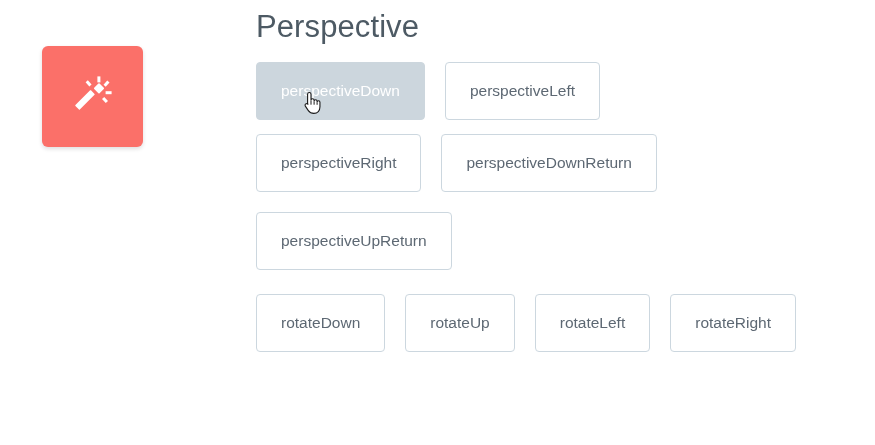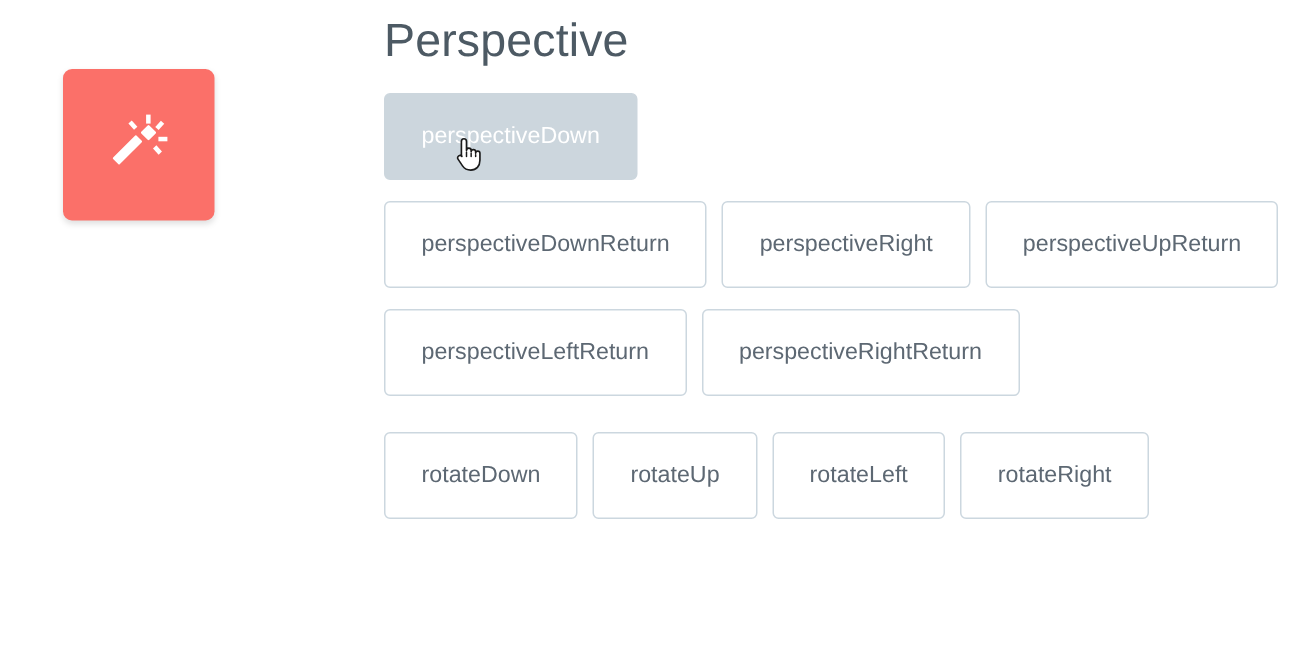--- a/index.html
+++ b/index.html
@@ -61,21 +61,21 @@
     font-weight: 400;
     color: #4d5a64;
     letter-spacing: 0.1px;
     margin: 0 0 18px 0;
     line-height: 1.1;
   }
 
   .btn-row {
     display: flex;
     flex-wrap: wrap;
-    gap: 10px;
+    gap: 20px;
     margin-bottom: 14px;
     align-items: flex-end;
   }
   .btn-row:last-child { margin-bottom: 0; }
 
   .btn {
     display: inline-flex;
     align-items: center;
     justify-content: center;
     height: 58px;
@@ -136,32 +136,29 @@
     </span>
   </div>
 
   <div class="content">
 
     <div class="section perspective">
       <h2 class="section-heading">Perspective</h2>
 
       <div class="btn-row">
         <button class="btn active">perspectiveDown</button>
+        <button class="btn">perspectiveLeft</button>
       </div>
 
       <div class="btn-row">
+        <button class="btn">perspectiveRight</button>
         <button class="btn">perspectiveDownReturn</button>
-        <button class="btn">perspectiveRight</button>
         <button class="btn">perspectiveUpReturn</button>
       </div>
 
-      <div class="btn-row">
-        <button class="btn">perspectiveLeftReturn</button>
-        <button class="btn">perspectiveRightReturn</button>
-      </div>
     </div>
 
     <div class="section rotate">
 
       <div class="btn-row">
         <button class="btn">rotateDown</button>
         <button class="btn">rotateUp</button>
         <button class="btn">rotateLeft</button>
         <button class="btn">rotateRight</button>
       </div>

